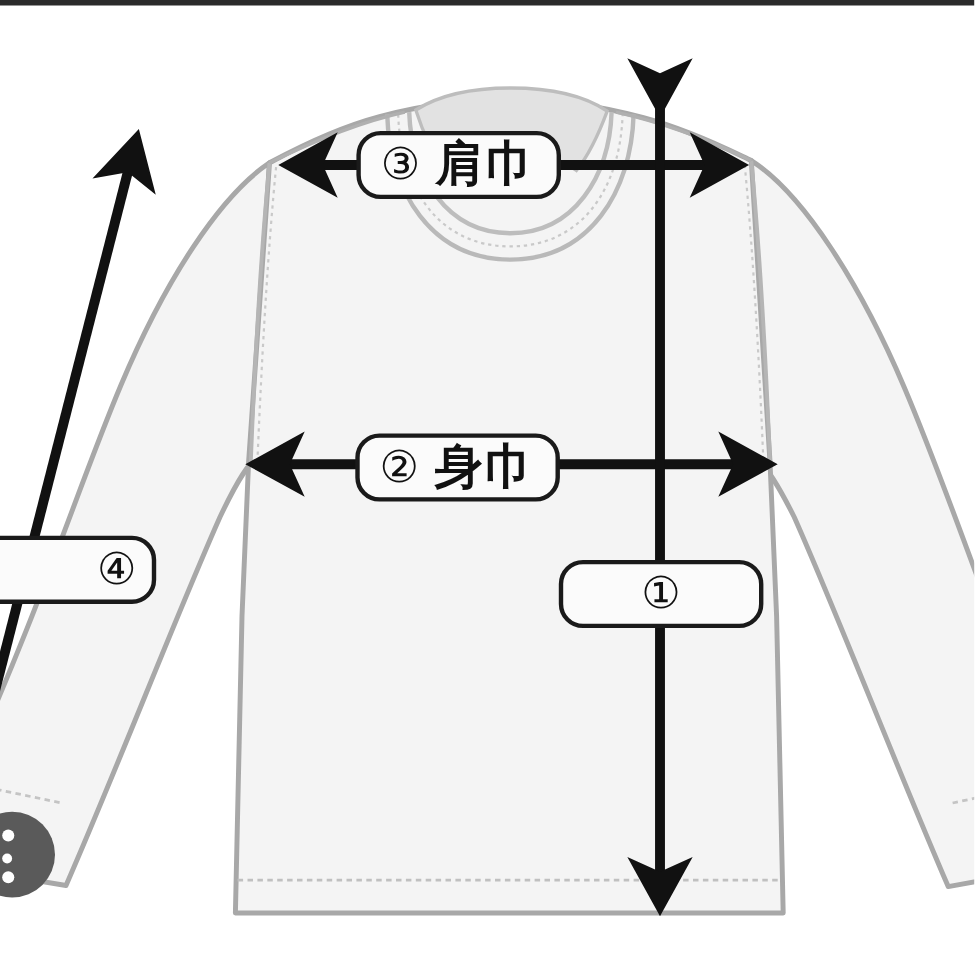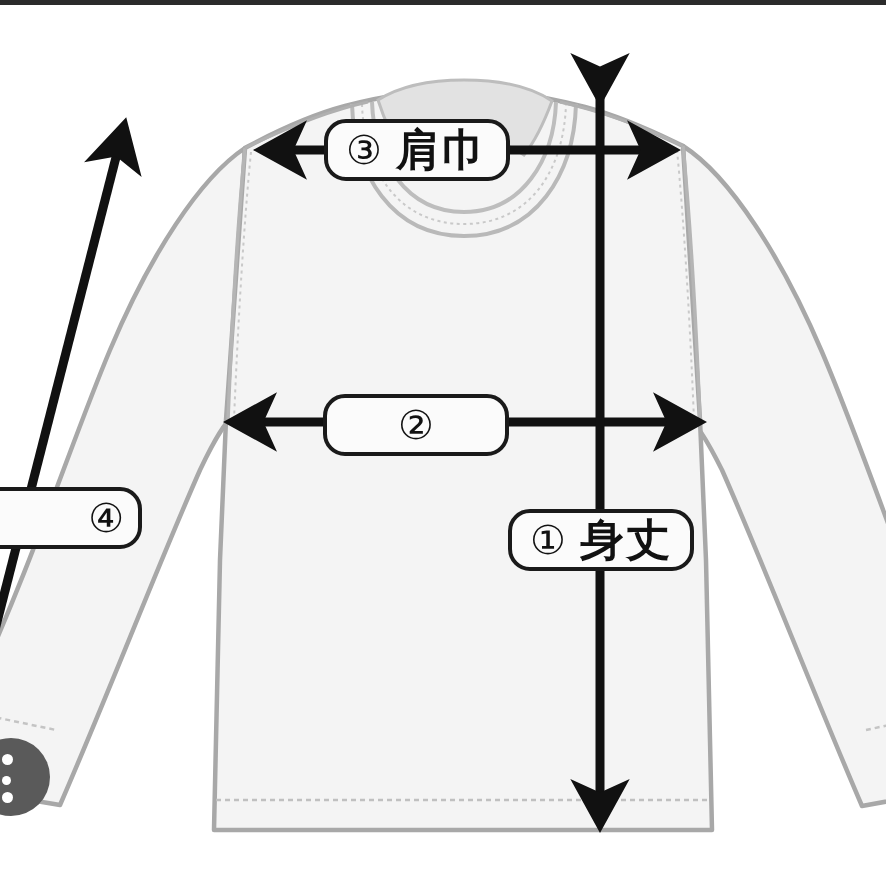--- a/index.html
+++ b/index.html
@@ -204,25 +204,25 @@
     </g>
   </svg>
 
   <div class="label-chip" id="chip-shoulder">
     <span class="chip-num">③</span>
     <span class="chip-text">肩巾</span>
   </div>
 
   <div class="label-chip" id="chip-bodywidth">
     <span class="chip-num">②</span>
+    <span class="chip-text">身巾</span>
   </div>
 
   <div class="label-chip" id="chip-bodylength">
     <span class="chip-num">①</span>
-    <span class="chip-text">身丈</span>
   </div>
 
   <div class="label-chip" id="chip-sleeve">
     <span class="chip-num">④</span>
   </div>
 
   <div id="watermark">
     <div class="wm-glyph">
       <div class="wm-dot" style="left:0px; top:0px; width:11px; height:11px;"></div>
       <div class="wm-dot" style="left:0px; top:22px; width:9px; height:9px;"></div>

